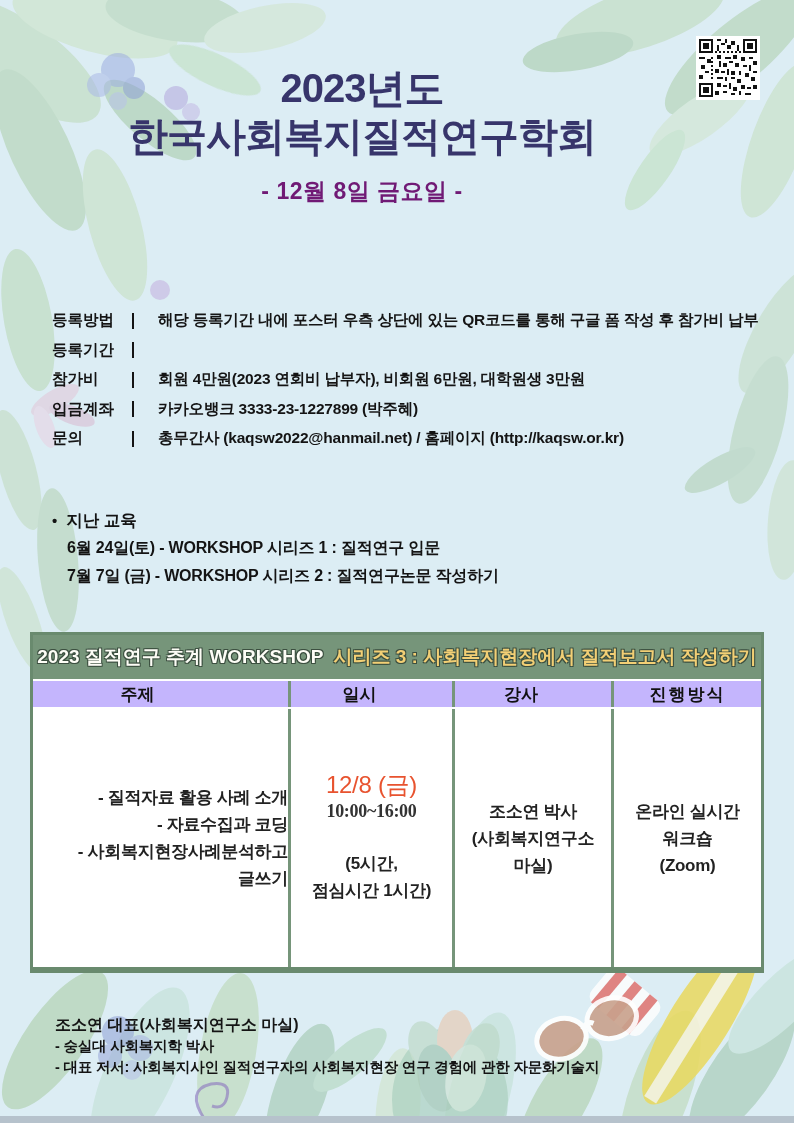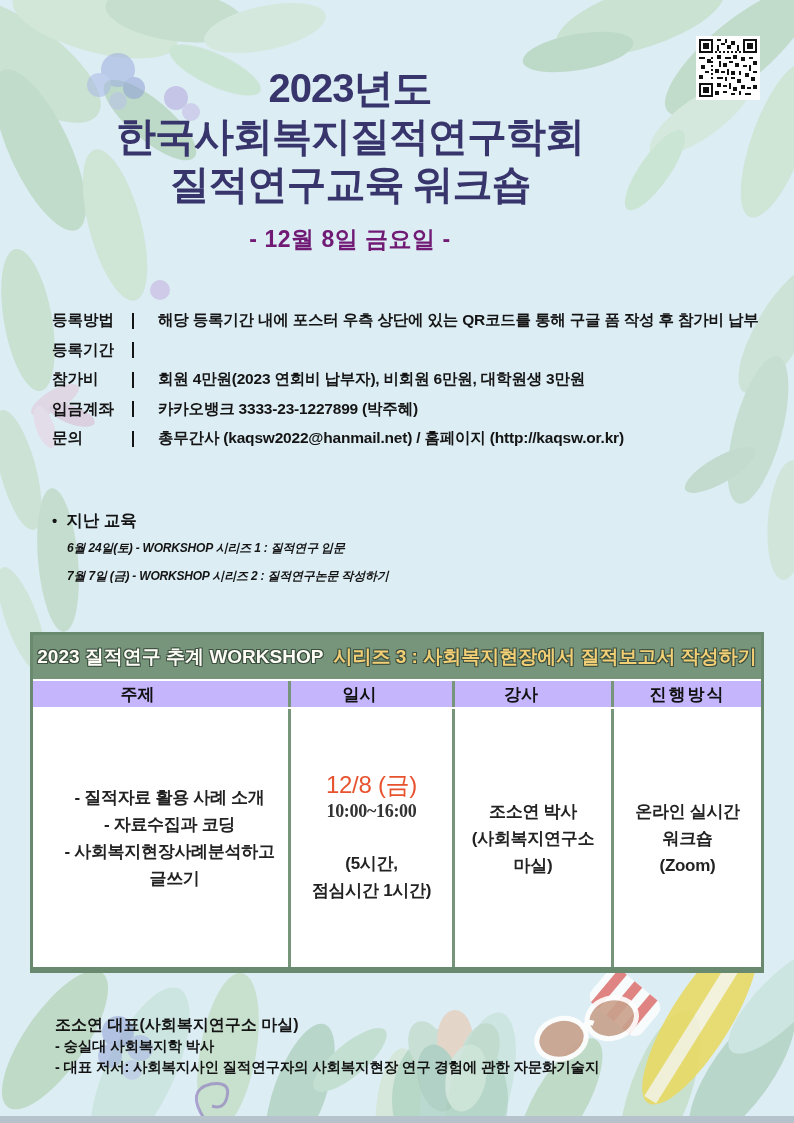--- a/index.html
+++ b/index.html
@@ -9,54 +9,54 @@
     font-family:"Liberation Sans","DejaVu Sans",sans-serif;
     color:#141414;
   }
   .bg{position:absolute;left:0;top:0;z-index:0;}
   .layer{position:absolute;z-index:2;}
 
   
   .qr-box{left:696px;top:36px;width:64px;height:64px;background:#fff;padding:3px;box-sizing:border-box;}
 
   
-  .title-block{left:0;top:64px;width:700px;text-align:center;}
+  .title-block{left:0;top:64px;width:700px;text-align:center;padding-left:12px;}
   .title-line{font-size:40px;line-height:48px;font-weight:800;letter-spacing:-1px;color:#37356b;}
   .subtitle{margin-top:16px;font-size:23px;font-weight:800;color:#701a75;letter-spacing:0.5px;}
 
   
   .info{left:52px;top:306px;width:710px;}
   .info-row{display:flex;align-items:center;height:29.5px;font-size:15.5px;font-weight:700;}
   .info-label{display:inline-block;width:62px;text-align:justify;text-align-last:justify;}
   .info-sep{display:inline-block;width:2px;height:16px;background:#141414;margin:0 24px 0 18px;flex:none;}
   .info-value{white-space:nowrap;letter-spacing:-0.2px;}
 
   
   .past{left:52px;top:507px;width:650px;font-weight:700;}
   .past-title{font-size:16.5px;line-height:26px;}
   .past-bullet{margin-right:9px;font-size:15px;}
-  .past-item{font-size:12px;line-height:28px;padding-left:15px;letter-spacing:-0.2px;font-style:italic;}
+  .past-item{font-size:16px;line-height:28px;padding-left:15px;letter-spacing:-0.2px;}
 
   
   .wtable{left:30px;top:632px;width:734px;box-sizing:border-box;
     border:3px solid #698a6e;border-bottom-width:6px;background:#fff;}
   .band{height:44px;background:#76957a;display:flex;align-items:center;justify-content:center;
     font-size:19px;font-weight:800;white-space:pre;}
   .band-main{color:#fdfdf6;text-shadow:1px 1px 0 #3c4f40,-1px 1px 0 #3c4f40,1px -1px 0 #3c4f40,-1px -1px 0 #3c4f40;}
   .band-accent{color:#f2cf75;margin-left:10px;text-shadow:1px 1px 0 #3c4f40,-1px 1px 0 #3c4f40,1px -1px 0 #3c4f40,-1px -1px 0 #3c4f40;}
   .tgrid{display:grid;grid-template-columns:255px 161px 156px 147px;column-gap:3px;background:#76957a;}
   .thead{border-top:2px solid #fff;border-bottom:2px solid #fff;}
   .th{background:#c4b5fd;height:26px;display:flex;align-items:center;justify-content:center;
     font-size:17px;font-weight:800;color:#111;}
   .hspread{display:inline-block;text-align:justify;text-align-last:justify;}
   .w80{width:80px;} .w58{width:58px;}
   .ls2{letter-spacing:2px;}
   .td{background:#fff;height:258px;display:flex;flex-direction:column;justify-content:center;
     font-size:17px;font-weight:700;color:#222;letter-spacing:-0.3px;}
-  .td.topic{align-items:center;padding-left:18px;box-sizing:border-box;}
+  .td.topic{align-items:flex-end;padding-left:18px;box-sizing:border-box;}
   .topic-line{line-height:27px;}
   .topic-line.indent{padding-left:10px;}
   .td.center{align-items:center;text-align:center;line-height:27px;}
   .sched-date{color:#e8532f;font-size:24px;font-weight:400;line-height:26px;}
   .sched-time{font-size:18px;color:#333;line-height:26px;font-family:Liberation Serif, serif;}
   .sched-note{margin-top:26px;line-height:27px;}
 
   
   .footer{left:55px;top:1013px;width:700px;}
   .footer-heading{font-size:16px;font-weight:800;line-height:23px;}
@@ -243,21 +243,20 @@
         <rect x="16" y="27" width="2" height="1"></rect>
           <rect x="20" y="26" width="1" height="2"></rect>
           <rect x="23" y="27" width="3" height="1"></rect>
       </g>
     </svg>
   </div>
 
   <header class="layer title-block">
     <div class="title-line">2023년도</div>
     <div class="title-line">한국사회복지질적연구학회</div>
-    <div class="title-line">질적연구교육 워크숍</div>
     <div class="subtitle">- 12월 8일 금요일 -</div>
   </header>
 
   <section class="layer info">
     <div class="info-row">
       <span class="info-label">등록방법</span>
       <span class="info-sep"></span>
       <span class="info-value">해당 등록기간 내에 포스터 우측 상단에 있는 QR코드를 통해 구글 폼 작성 후 참가비 납부</span>
     </div>
     <div class="info-row">

